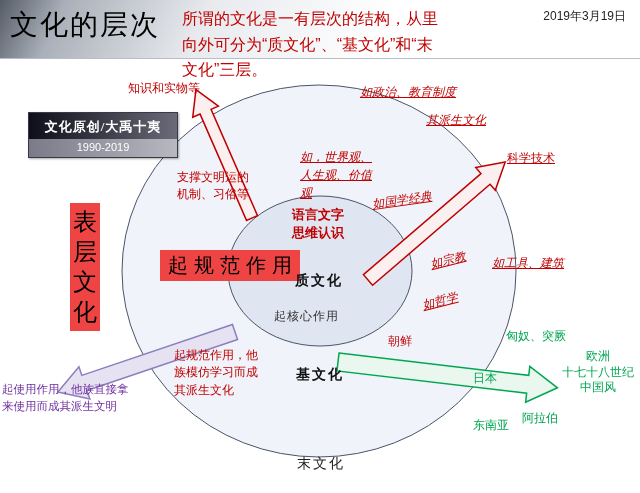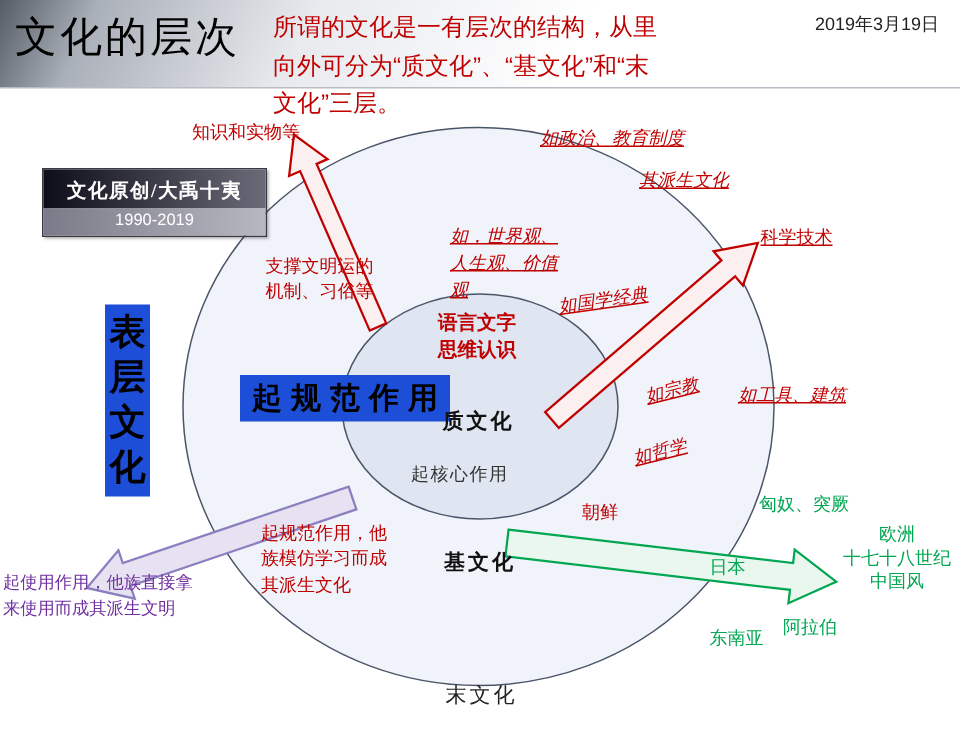--- a/index.html
+++ b/index.html
@@ -42,21 +42,21 @@
     background:linear-gradient(to right,#7a7a88,#b8b8c2);
     color:#fff;font-size:11px;text-align:center;padding:2px 0 4px;
   }
   
   .lbl{position:absolute;font-size:12px;white-space:pre-line;z-index:5;}
   .red{color:#c00000;}
   .green{color:#00a651;}
   .purple{color:#7030a0;}
   .u{text-decoration:underline;}
   .i{font-style:italic;}
-  .hl{background:#1d4ed8;color:#000;font-weight:bold;}
+  .hl{background:#ef4444;color:#000;font-weight:normal;}
   .p-knowledge{left:128px;top:80px;}
   .p-support{left:177px;top:169px;text-align:center;line-height:1.45;}
   .p-politics{left:360px;top:84px;}
   .p-daily{left:426px;top:112px;}
   .p-worldview{left:300px;top:148px;line-height:1.5;}
   .p-science{left:507px;top:150px;}
   .p-classics{left:372px;top:192px;transform:rotate(-8deg);}
   .p-tools{left:492px;top:210px;margin-top:45px;}
   .p-religion{left:430px;top:252px;transform:rotate(-14deg);}
   .p-philosophy{left:422px;top:293px;transform:rotate(-14deg);}

